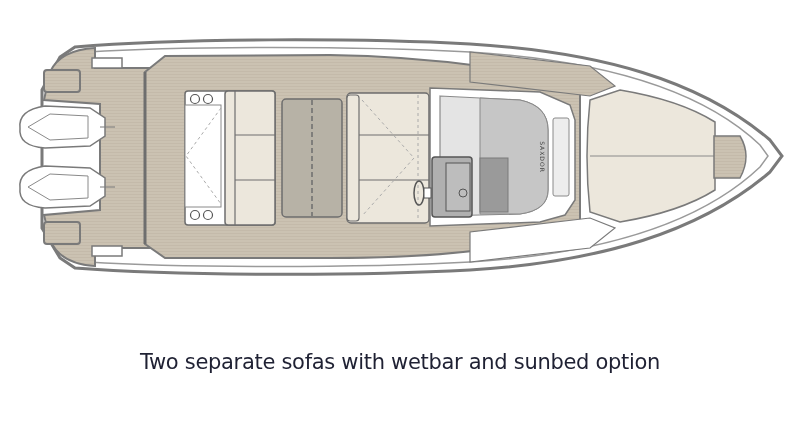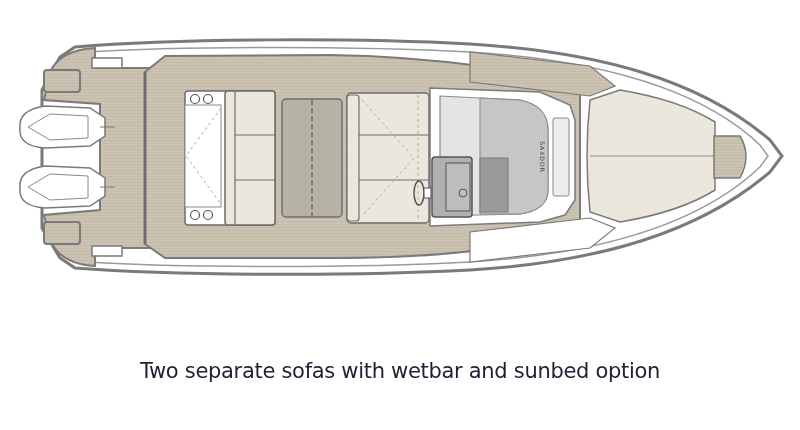--- a/index.html
+++ b/index.html
@@ -1,20 +1,20 @@
 <!DOCTYPE html>
 <html><head>
 <meta charset="utf-8">
 <style>
   html, body { margin: 0; padding: 0; background: #ffffff; }
   body { width: 800px; height: 430px; overflow: hidden; position: relative; font-family: "DejaVu Sans", sans-serif; }
   .plan { position: absolute; left: 0; top: 0; width: 800px; height: 330px; }
   .caption {
     position: absolute; left: 0; top: 350px; width: 800px; text-align: center;
-    font-family: "DejaVu Sans", sans-serif; font-size: 21px; color: #1f2133; letter-spacing: -0.3px; margin-top: 9px;
+    font-family: "DejaVu Sans", sans-serif; font-size: 21px; color: #1f2133; letter-spacing: -0.3px;
   }
 </style>
 </head>
 <body>
 
 <svg class="plan" viewBox="0 0 800 330" xmlns="http://www.w3.org/2000/svg">
   <defs>
     <pattern id="teak" width="6" height="3" patternUnits="userSpaceOnUse">
       <rect width="6" height="3" fill="#cbc2b2"></rect>
       <line x1="0" y1="2.5" x2="6" y2="2.5" stroke="#bfb6a5" stroke-width="0.6"></line>

